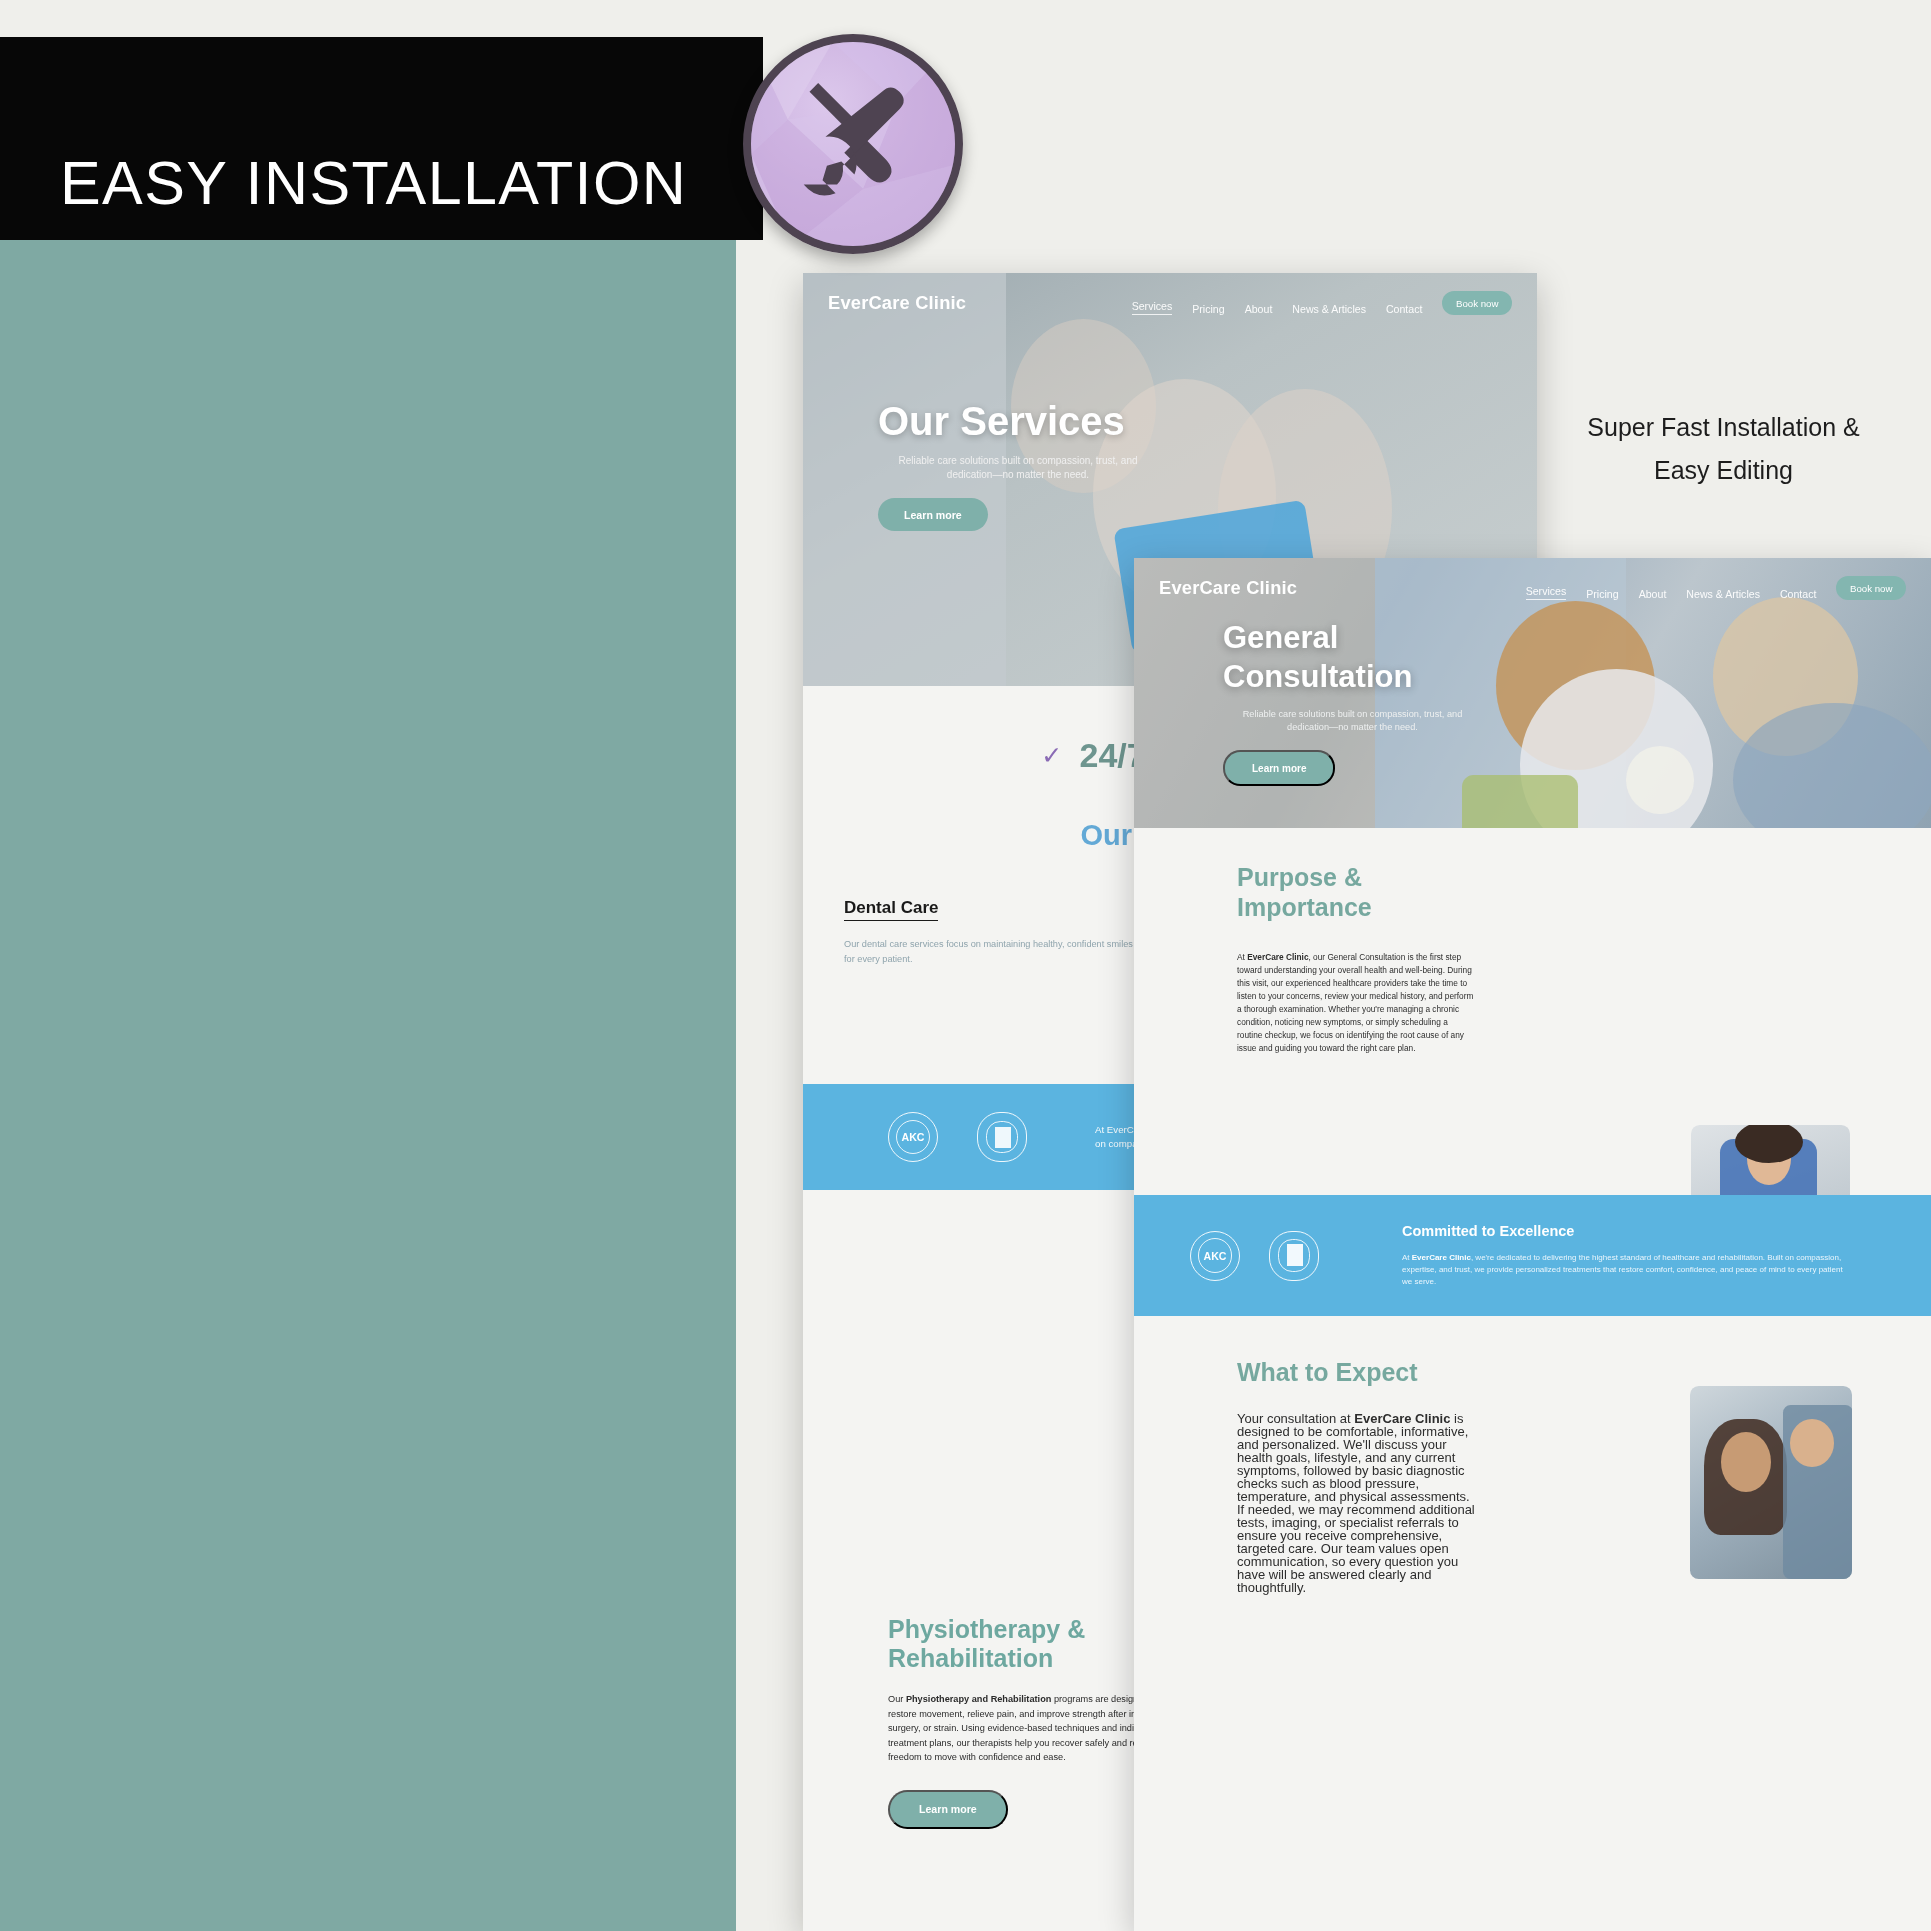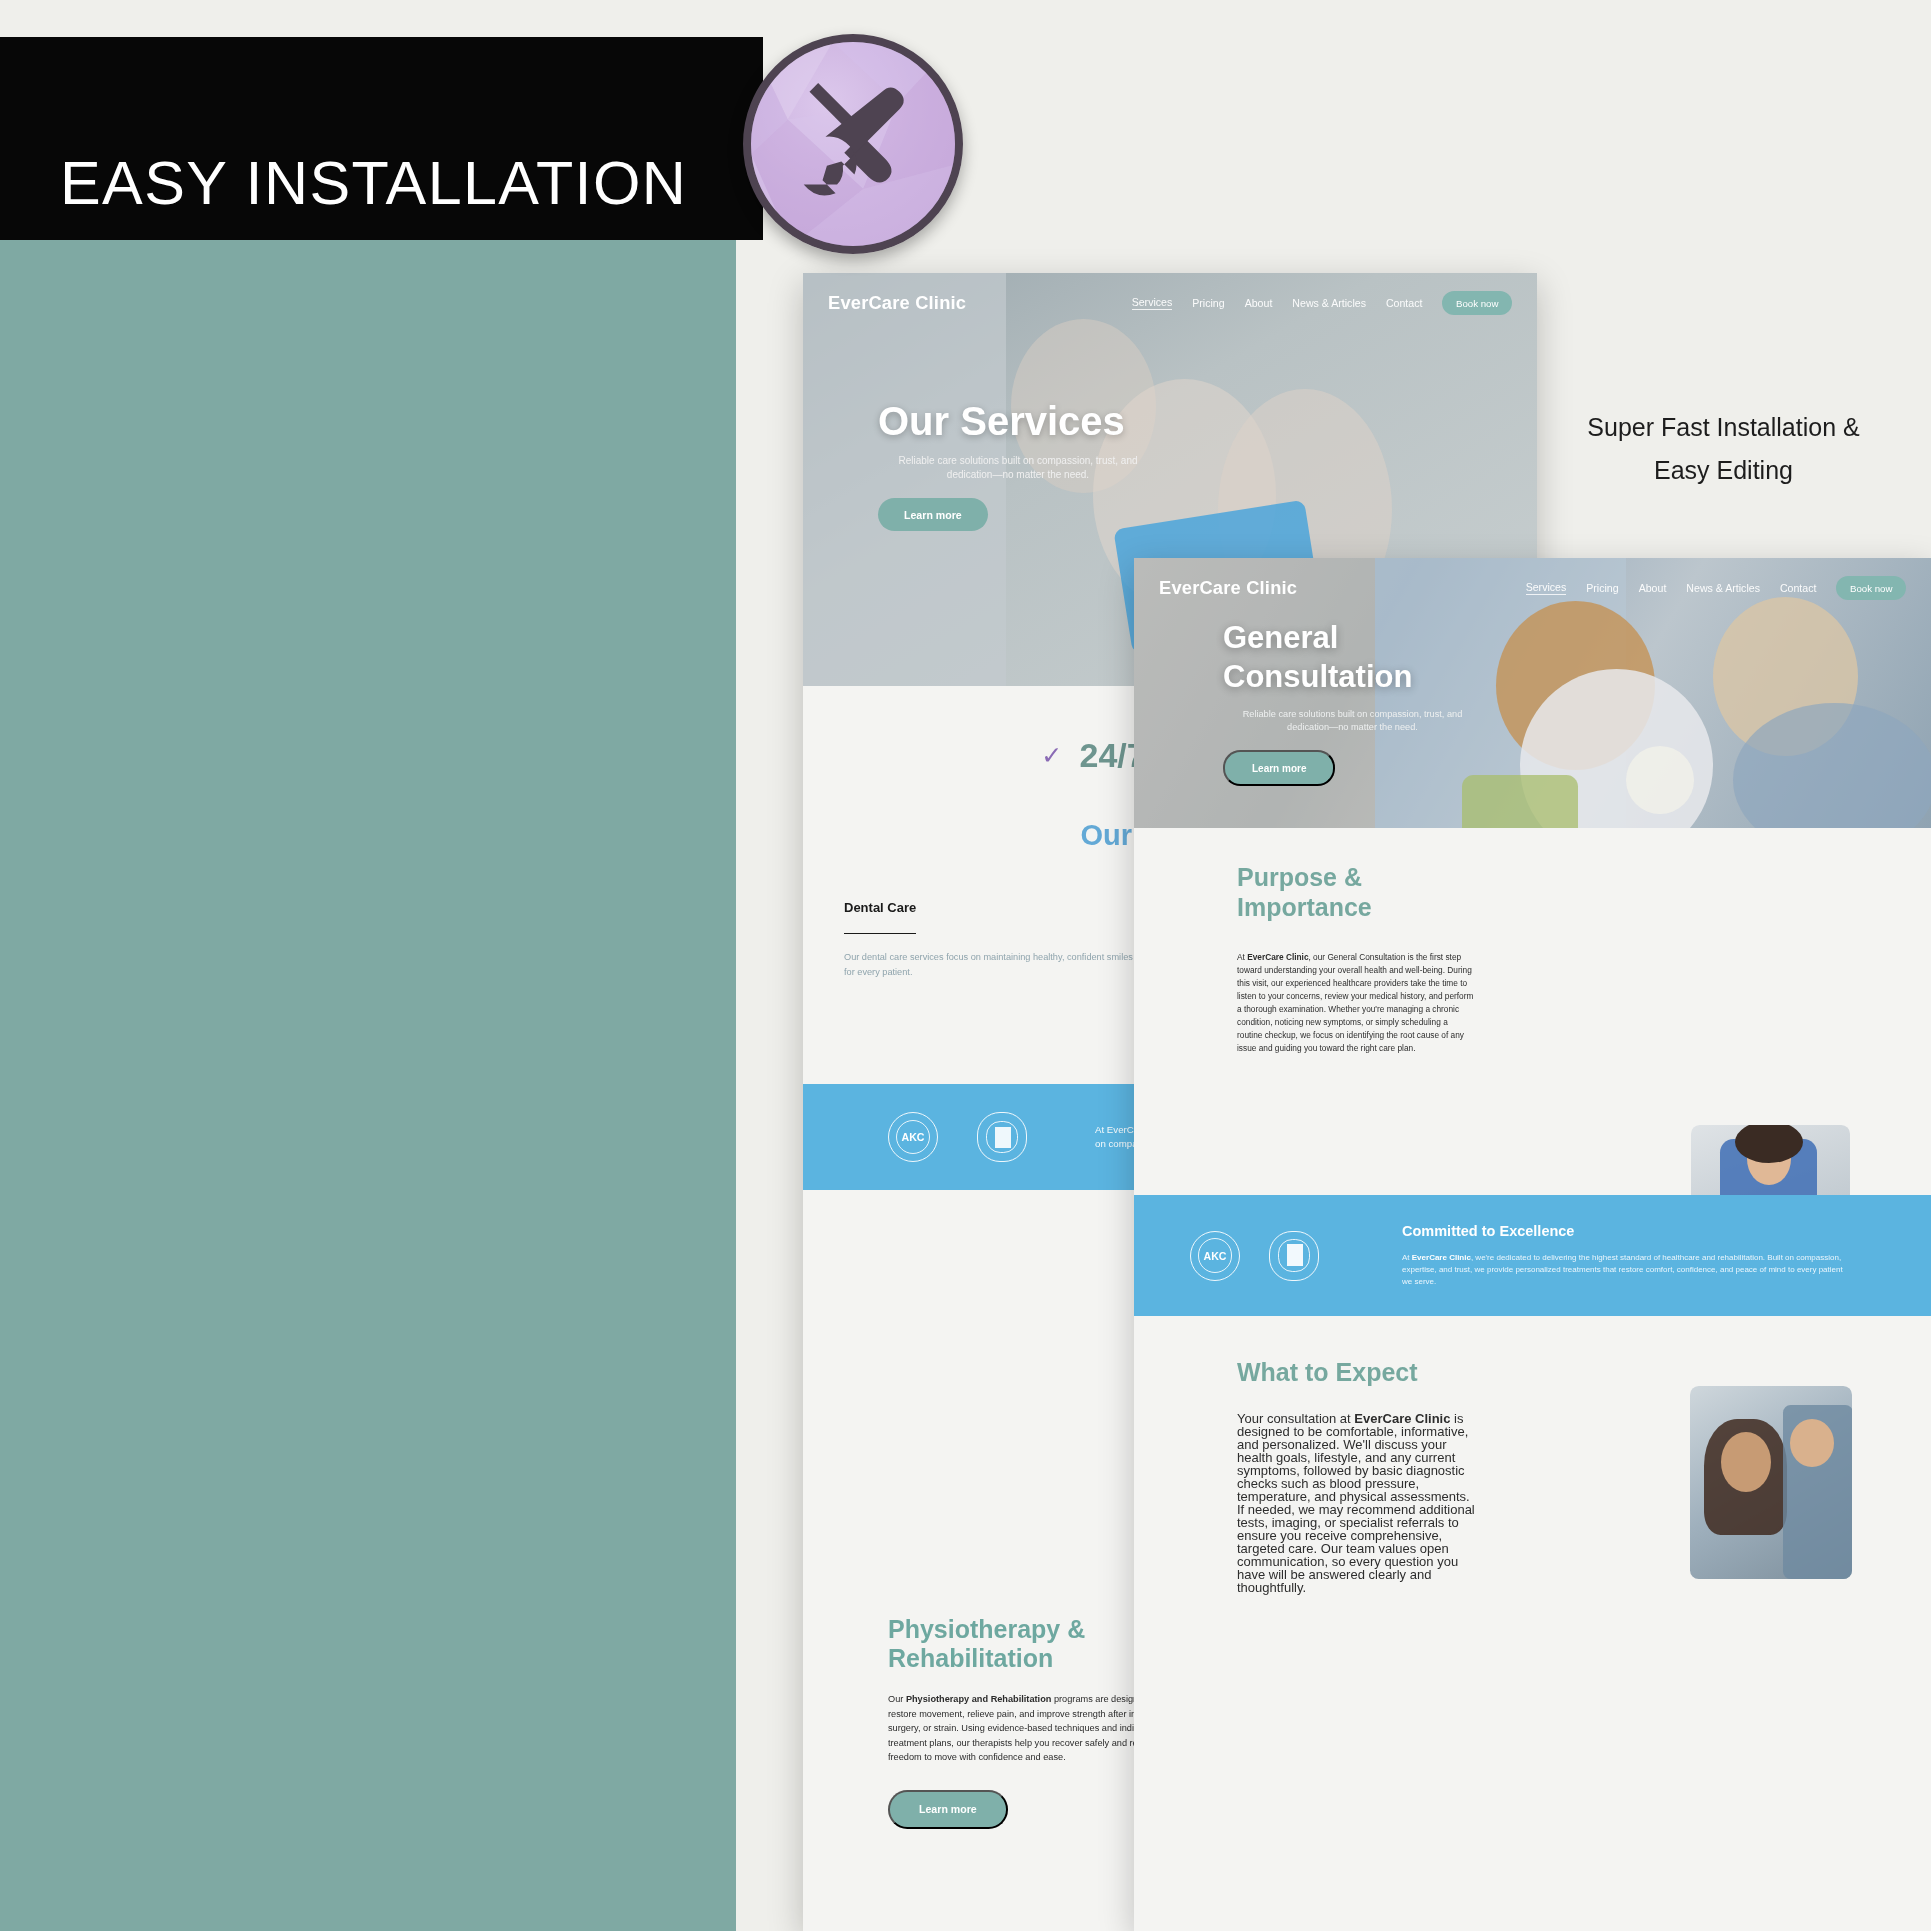--- a/index.html
+++ b/index.html
@@ -61,21 +61,21 @@
 
   
   .mock-back{ left:803px; top:273px; width:734px; height:1658px; z-index:25; }
   .hero-back{ position:relative; width:100%; height:413px; overflow:hidden;
     background:linear-gradient(150deg,#9aa7ad 0%,#b9c2c4 40%,#c8cfd0 100%); }
   .ph-people{ position:absolute; inset:0; }
 
   .nav{ position:absolute; left:0; top:0; width:100%; height:60px;
     display:flex; align-items:center; padding:0 25px; }
   .brand{ color:#fff; font-weight:700; font-size:18.3px; letter-spacing:0.2px; }
-  .nav-links{ margin-left:auto; display:flex; align-items:center; gap:20px; }
+  .nav-links{ margin-left:auto; display:flex; align-items:flex-end; gap:20px; }
   .nav-links a{ color:#ffffff; font-size:10.6px; text-decoration:none; opacity:.95;}
   .nav-links a.active{ border-bottom:1px solid rgba(255,255,255,.85); padding-bottom:1.9px;}
   .book-btn{ background:#83b6b0; color:#fff; font-size:9.7px; border-radius:13.5px;
     padding:6.8px 13.5px; border:none; }
 
   .hero-copy{ position:absolute; left:75px; top:126px; width:319px; }
   .hero-title{ color:#fff; font-size:40px; font-weight:700; line-height:44px;
     text-shadow:0 1.9px 7.7px rgba(0,0,0,.25); }
   .hero-sub{ color:#f0f0f0; font-size:10px; line-height:14.5px; margin-top:10.6px;
     text-align:center; width:280px; }
@@ -84,22 +84,22 @@
 
   .avail-row{ display:flex; align-items:center; justify-content:center; gap:17.4px;
     padding:50px 0 0 0; }
   .avail-check{ color:#8a6bb5; font-size:25px; }
   .avail-txt{ color:#6e958f; font-size:34px; font-weight:700; white-space:nowrap; }
 
   .our-serv{ text-align:center; color:#63a9d6; font-size:29px; font-weight:700;
     margin-top:44px;}
   .svc-grid{ display:flex; gap:0; padding:46px 41px 0 41px; }
   .svc-col{ flex:1; padding-right:29px;}
-  .svc-h{ font-size:13px; font-weight:700; color:#1a1a1a;
-    border-bottom:1.4px solid #1a1a1a; display:inline-block; padding-bottom:18px; }
+  .svc-h{ font-size:17px; font-weight:700; color:#1a1a1a;
+    border-bottom:1.4px solid #1a1a1a; display:inline-block; padding-bottom:2px; }
   .svc-p{ font-size:9.2px; line-height:14.5px; color:#8fa4ad; margin-top:16.4px; }
   .svc-p b{ color:#6f8b97; }
 
   .blue-band-back{ position:absolute; left:0; top:811px; width:100%; height:106px;
     background:#5bb4e0; display:flex; align-items:center; padding-left:85px; gap:39px;}
   .seal{ width:50px; height:50px; border:1.5px solid rgba(255,255,255,.9);
     border-radius:50%; position:relative;text-decoration:underline; }
   .seal2{ border-radius:46%; }
   .band-txt{ color:#fff; font-size:9.7px; line-height:14.5px; opacity:.95; margin-left:29px;}
 

